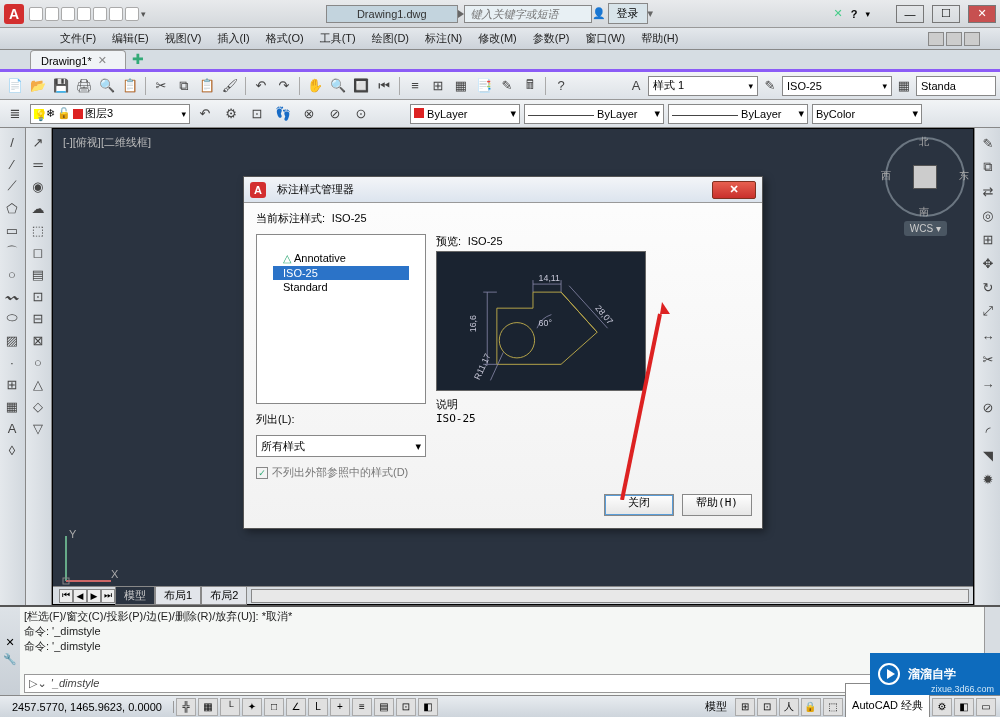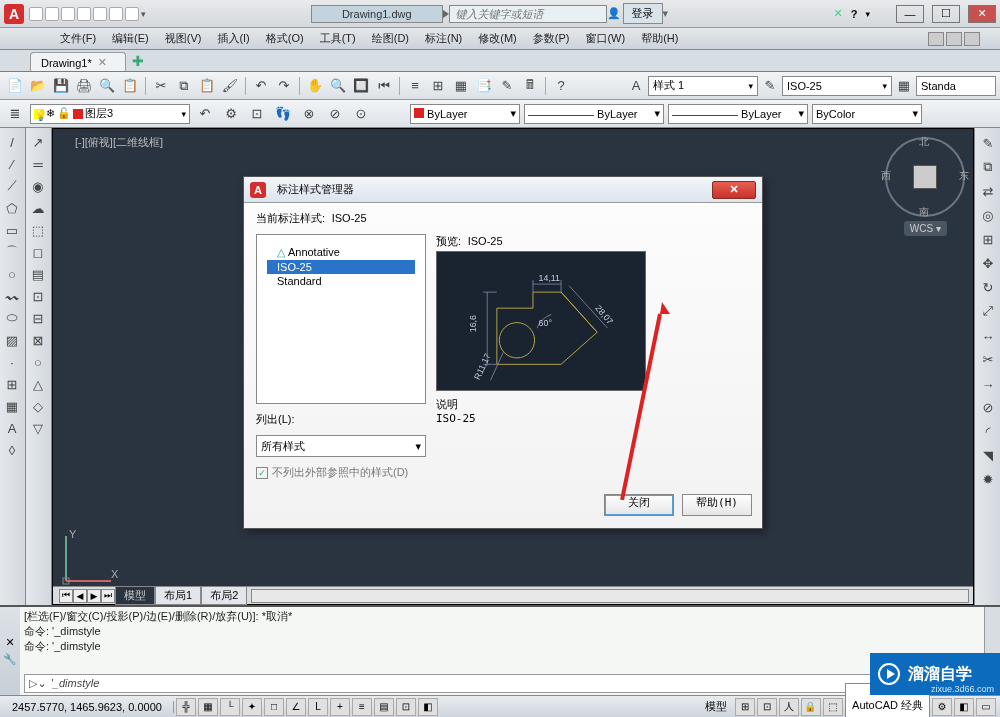--- a/index.html
+++ b/index.html
@@ -5,55 +5,55 @@
 * { margin: 0; padding: 0; box-sizing: border-box; font-family: "Microsoft YaHei", sans-serif; font-size: 11px; }
 body { width: 1000px; height: 717px; background: #2a3340; overflow: hidden; position: relative; }
 
 
 .title-bar { height: 28px; background: linear-gradient(#e8eaec,#d4d8dc); display: flex; align-items: center; padding: 0 4px; border-bottom: 1px solid #999; }
 .app-logo { width: 20px; height: 20px; background: #d32f2f; border-radius: 3px; display: flex; align-items: center; justify-content: center; color: #fff; font-weight: bold; margin-right: 5px; font-size: 14px; }
 .qat { display: flex; gap: 2px; align-items: center; }
 .qat-btn { width: 14px; height: 14px; background: #fff; border: 1px solid #aaa; border-radius: 2px; }
 .title-center { flex: 1; display:flex; align-items:center; justify-content:center; }
 .doc-name { background:#c3d4de; padding:2px 30px; border:1px solid #888; color:#333;}
-.search-box { background:#e8f0f4; border:1px solid #888; padding:2px 6px; width:158px; color:#667; font-style:italic;}
+.search-box { background:#e8f0f4; border:1px solid #888; padding:2px 6px; width:128px; color:#667; font-style:italic;}
 .title-right { display:flex; gap:8px; align-items:center;}
 .login-btn { background:#d8e4ea; padding:2px 8px; border:1px solid #888;}
 .win-min,.win-max,.win-close { width:28px; height:18px; display:flex; align-items:center; justify-content:center; border:1px solid #777;}
 .win-close { background:#c75050; color:#fff;}
 
 
 .menu-bar { height: 22px; background: linear-gradient(#e4e8ec,#cdd3da); display: flex; align-items: center; padding: 0 20px 0 60px; gap: 16px; border-bottom: 1px solid #888; }
 .menu-item { color: #222; cursor: pointer; }
 .mdi-ctrl { margin-left:auto; display:flex; gap:2px;}
 .mdi-ctrl span{ width:16px;height:14px;background:#ccc;border:1px solid #888;display:inline-block;}
 
 
-.doc-tabs { height: 22px; background:#d6dde3; display:flex; align-items:flex-end; padding-left:30px; border-bottom:1px solid #8b5cf6;}
+.doc-tabs { height: 22px; background:#d6dde3; display:flex; align-items:flex-end; padding-left:30px; border-bottom:3px solid #8b5cf6;}
 .doc-tab { background:#f0f3f6; padding:3px 18px 2px 10px; border:1px solid #999; border-bottom:none; border-radius:4px 4px 0 0; display:flex; gap:6px; align-items:center;}
 .doc-tab-close{color:#888; cursor:pointer;}
 
 
 .toolbar-row { height: 28px; background:linear-gradient(#f2f4f6,#dde2e7); display:flex; align-items:center; padding:0 4px; gap:1px; border-bottom:1px solid #999;}
 .tb-btn { width:22px; height:22px; border:1px solid transparent; display:flex; align-items:center; justify-content:center; font-size:13px; color:#444;}
 .tb-sep { width:1px; height:18px; background:#aaa; margin:0 3px;}
 .tb-combo { height:20px; border:1px solid #888; background:#fff; padding:0 4px; display:flex; align-items:center; min-width:80px; justify-content:space-between;}
 .tb-combo span.arrow{font-size:9px;}
 
 .layer-row{height:28px;background:linear-gradient(#f2f4f6,#dde2e7);display:flex;align-items:center;padding:0 4px;gap:4px;border-bottom:1px solid #888;}
 .layer-combo{width:160px;height:20px;border:1px solid #888;background:#fff;display:flex;align-items:center;padding:0 3px;gap:2px;}
 .swatch{width:10px;height:10px;display:inline-block;}
 .prop-combo{width:110px;height:20px;border:1px solid #888;background:#fff;display:flex;align-items:center;padding:0 3px;gap:3px;justify-content:space-between;}
 
 
 .main-area { position: absolute; top: 128px; left: 0; right: 0; bottom: 112px; background: #2a3340; display:flex;}
 .vtool{ width:26px; background:linear-gradient(90deg,#e4e8ec,#d2d8de); border-right:1px solid #888; display:flex; flex-direction:column; gap:2px; padding:4px 2px;}
 .vtool .tb-btn{width:20px;height:20px;}
 .canvas{ flex:1; background:#2a3340; position:relative; border:1px solid #000;}
-.view-label{position:absolute;top:6px;left:22px;color:#bbb;font-size:11px;}
+.view-label{position:absolute;top:6px;left:10px;color:#bbb;font-size:11px;}
 .rtool{ width:26px; background:linear-gradient(90deg,#e4e8ec,#d2d8de); border-left:1px solid #888; display:flex; flex-direction:column; gap:2px; padding:4px 2px;}
 
 
 .ucs{ position:absolute; bottom:18px; left:8px; width:60px; height:60px;}
 .ucs svg{width:100%;height:100%;}
 
 
 .model-tabs{position:absolute; bottom:0;left:0;right:0;height:18px;background:#d8dde2;display:flex;align-items:center;padding-left:6px;gap:0;border-top:1px solid #888;}
 .mt-btn{width:14px;height:14px;border:1px solid #888;background:#eee;font-size:9px;display:flex;align-items:center;justify-content:center;}
 .mt-tab{padding:1px 8px;border:1px solid #888;background:#e2e5ea;}
@@ -84,21 +84,21 @@
 .wcs-badge{position:absolute;top:92px;right:26px;background:#4a5662;color:#ccc;padding:2px 6px;border-radius:3px;font-size:10px;}
 
 
 .dialog{ position:absolute; top:176px; left:243px; width:520px; background:linear-gradient(#fdfdfd,#f2f2f2); border:1px solid #555; box-shadow:3px 3px 8px rgba(0,0,0,.4);}
 .dlg-title{height:26px;background:linear-gradient(#f3f5f8,#dce4ee);display:flex;align-items:center;padding:0 6px;gap:6px;border-bottom:1px solid #999;}
 .dlg-title .app-logo{width:16px;height:16px;font-size:11px;}
 .dlg-close{margin-left:auto;width:44px;height:18px;background:linear-gradient(#e76050,#c9302c);border:1px solid #803020;display:flex;align-items:center;justify-content:center;color:#fff;font-weight:bold;border-radius:2px;}
 .dlg-body{padding:8px 12px 12px;display:grid;grid-template-columns:170px 1fr 96px;gap:8px 10px;}
 .dlg-cur{grid-column:1/3;font-family:monospace;}
 .styles-label{grid-column:1;}
-.styles-list{grid-column:1;height:170px;border:1px solid #888;background:#fff;padding:10px;font-family:monospace;}
+.styles-list{grid-column:1;height:170px;border:1px solid #888;background:#fff;padding:16px;font-family:monospace;}
 .styles-list .opt{padding:1px 10px;}
 .styles-list .opt.sel{background:#2b73c8;color:#fff;}
 .styles-list .opt.anno::before{content:"△ ";color:#3a7;}
 .preview-area{grid-column:2;grid-row:2/5;}
 .preview-label{margin-bottom:2px;font-family:monospace;}
 .preview-img{width:210px;height:140px;background:#1a2330;border:1px solid #666;position:relative;}
 .btn-col{grid-column:3;grid-row:2/7;display:flex;flex-direction:column;gap:6px;}
 .dlg-btn{height:22px;border:1px solid #888;background:linear-gradient(#fefefe,#e6e6e6);padding:0 4px;text-align:center;cursor:pointer;font-family:"SimSun",monospace;position:relative;}
 .dlg-btn.hl{outline:3px solid #d22;}
 .listout-label{grid-column:1;margin-top:auto;}
@@ -112,21 +112,21 @@
 .close-btn{box-shadow:0 0 0 1px #5a9dd8 inset;}
 
 
 .annot-arrow{position:absolute;top:300px;left:612px;pointer-events:none;}
 .annot-arrow svg{width:60px;height:200px;}
 
 
 .watermark{position:absolute;right:0;bottom:22px;width:130px;height:42px;background:#0d6bbd;color:#fff;display:flex;align-items:center;gap:8px;padding:0 8px;}
 .wm-play{width:22px;height:22px;border:2px solid #fff;border-radius:50%;display:flex;align-items:center;justify-content:center;}
 .wm-play::after{content:"";border-left:8px solid #fff;border-top:5px solid transparent;border-bottom:5px solid transparent;margin-left:3px;}
-.wm-txt{font-size:16px;font-weight:bold;}
+.wm-txt{font-size:12px;font-weight:bold;}
 .wm-url{position:absolute;bottom:1px;right:6px;font-size:9px;color:#cfe6f7;}
 
 
 .preview-img svg{width:100%;height:100%;}
 </style>
 </head>
 <body>
 
 <div class="title-bar">
   <div class="app-logo">A</div>

